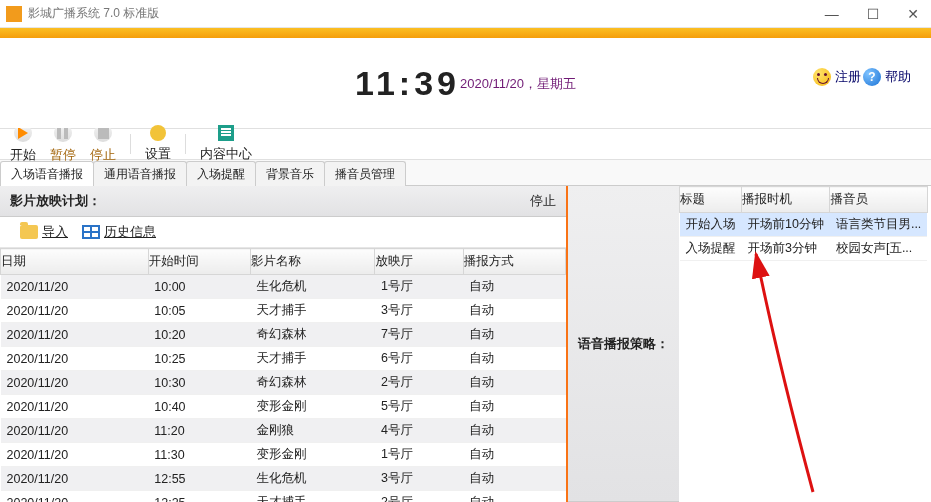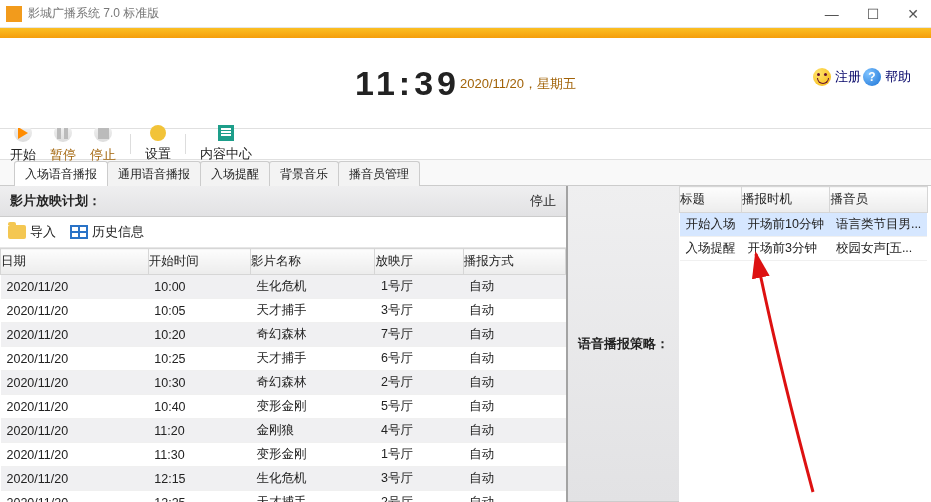--- a/index.html
+++ b/index.html
@@ -10,21 +10,21 @@
   .titlebar .app-icon { width:16px; height:16px; background:#f29b1c; margin-right:6px;}
   .titlebar .title { color:#777; font-size:12px; }
   .titlebar .winbtns { margin-left:auto; display:flex; gap:28px; padding-right:6px; color:#555;}
   .titlebar .winbtns span { font-size:14px; cursor:pointer; }
 
   .orange-strip { height:10px; background:linear-gradient(#fbbf24,#f59e0b); }
 
   
   .clock-area { height:90px; position:relative; display:flex; flex-direction:row; align-items:center; justify-content:center; background:#fff; }
   .clock-area .time { font-size:34px; font-weight:bold; letter-spacing:4px; }
-  .clock-area .date { font-size:13px; color:#a16207; margin-top:2px;}
+  .clock-area .date { font-size:13px; color:#701a75; margin-top:2px;}
   .clock-area .right-btns { position:absolute; right:20px; top:30px; display:flex; gap:2px; align-items:center;padding-left:31px;}
   .smiley { width:18px; height:18px; border-radius:50%; background:radial-gradient(circle at 30% 30%,#ffe36b,#f6b80e); display:inline-block; position:relative;}
   .smiley::before { content:""; position:absolute; left:4px; top:5px; width:3px; height:3px; background:#613; border-radius:50%; box-shadow:7px 0 #613;}
   .smiley::after { content:""; position:absolute; left:4px; top:10px; width:10px; height:5px; border:1.5px solid #613; border-top:none; border-radius:0 0 10px 10px;}
   .help-ico { width:18px; height:18px; border-radius:50%; background:radial-gradient(circle at 30% 30%,#7fc3ff,#1b73d6); color:#fff; font-weight:bold; display:inline-flex; align-items:center; justify-content:center; font-size:12px;}
   .rbtn { display:flex; align-items:center; gap:4px; cursor:pointer; color:#006;}
 
   
   .main-toolbar { height:32px; border-top:1px solid #e0e0e0; border-bottom:1px solid #e0e0e0; display:flex; align-items:center; gap:14px; padding:0 10px; background:#fff;}
   .tbtn { display:flex; align-items:center; gap:4px; cursor:pointer;flex-direction:column;}
@@ -35,31 +35,31 @@
   .ico-round{ width:18px;height:18px;border-radius:50%;background:linear-gradient(#f3f3f3,#ddd);display:flex;align-items:center;justify-content:center;}
   .ico-gear { width:16px;height:16px;background:#f2c338;border-radius:50%;position:relative;}
   .ico-content{ width:16px;height:16px;background:#1d9e8a;display:inline-block;position:relative;}
   .ico-content::after{content:"";position:absolute;left:3px;top:3px;width:10px;height:2px;background:#fff;box-shadow:0 3px #fff,0 6px #fff;}
   .tsep{ width:1px;height:20px;background:#ddd;}
   .gray { color:#a16207;}
 
   
   .tabs { display:flex; border-bottom:1px solid #ccc; background:#f9f9f9; height:26px;}
   .tab { padding:4px 10px; border:1px solid #ccc; border-bottom:none; margin-right:-1px; background:#f3f3f3; cursor:pointer; font-size:12px; border-radius:3px 3px 0 0; position:relative; top:1px;}
-  .tab.active { background:#fff; font-weight:normal;margin-left:14px;}
+  .tab.active { background:#fff; font-weight:normal;}
 
   
   .panes { display:flex; height:calc(502px - 28px - 10px - 90px - 32px - 26px); }
-  .pane-left { flex:1; display:flex; flex-direction:column; border-right:2px solid #a3a3a3;}
+  .pane-left { flex:1; display:flex; flex-direction:column; border-right:2px solid #f97316;}
   .pane-right { width:363px; display:flex; flex-direction:row; position:relative;}
 
   .pane-header { background:linear-gradient(#efeff0,#e2e2e4); padding:6px 10px; font-weight:bold; font-size:13px; border-bottom:1px solid #ccc; display:flex; align-items:center;}
   .pane-header .stop { margin-left:auto; font-weight:normal;}
 
-  .sub-toolbar { display:flex; gap:14px; padding:6px 8px; border-bottom:1px solid #e6e6e6; align-items:center;}
+  .sub-toolbar { display:flex; gap:14px; padding:6px 20px; border-bottom:1px solid #e6e6e6; align-items:center;text-decoration:underline;}
   .sub-toolbar .sbtn { display:flex; align-items:center; gap:4px; cursor:pointer;}
   .ico-folder{width:18px;height:14px;background:#f4c752;border-radius:2px;position:relative;}
   .ico-folder::before{content:"";position:absolute;top:-3px;left:0;width:8px;height:3px;background:#f4c752;border-radius:2px 2px 0 0;}
   .ico-grid{width:18px;height:14px;border:1.5px solid #2a73c7;display:grid;grid-template-columns:1fr 1fr;gap:0;}
   .ico-grid span{border:0.5px solid #2a73c7;}
   .ico-add{width:18px;height:16px;background:#e8f2e0;border:1px solid #8fbf6b;position:relative;margin-right:-2px;}
   .ico-add::after{content:"+";position:absolute;right:-4px;top:-2px;color:#2d8f2d;font-weight:bold;font-size:13px;}
   .ico-del{width:18px;height:16px;background:#f6e4e4;border:1px solid #c97d7d;position:relative;margin-right:-2px;}
   .ico-del::after{content:"×";position:absolute;right:-5px;top:-4px;color:#c62626;font-weight:bold;font-size:15px;}
   .ico-edit{width:16px;height:16px;background:#e6e6e6;border:1px solid #aaa;position:relative;}
@@ -235,21 +235,21 @@
             </tr>
             <tr>
               <td>2020/11/20</td>
               <td>11:30</td>
               <td>变形金刚</td>
               <td>1号厅</td>
               <td>自动</td>
             </tr>
             <tr>
               <td>2020/11/20</td>
-              <td>12:15</td>
+              <td>12:55</td>
               <td>生化危机</td>
               <td>3号厅</td>
               <td>自动</td>
             </tr>
             <tr>
               <td>2020/11/20</td>
               <td>12:25</td>
               <td>天才捕手</td>
               <td>2号厅</td>
               <td>自动</td>

